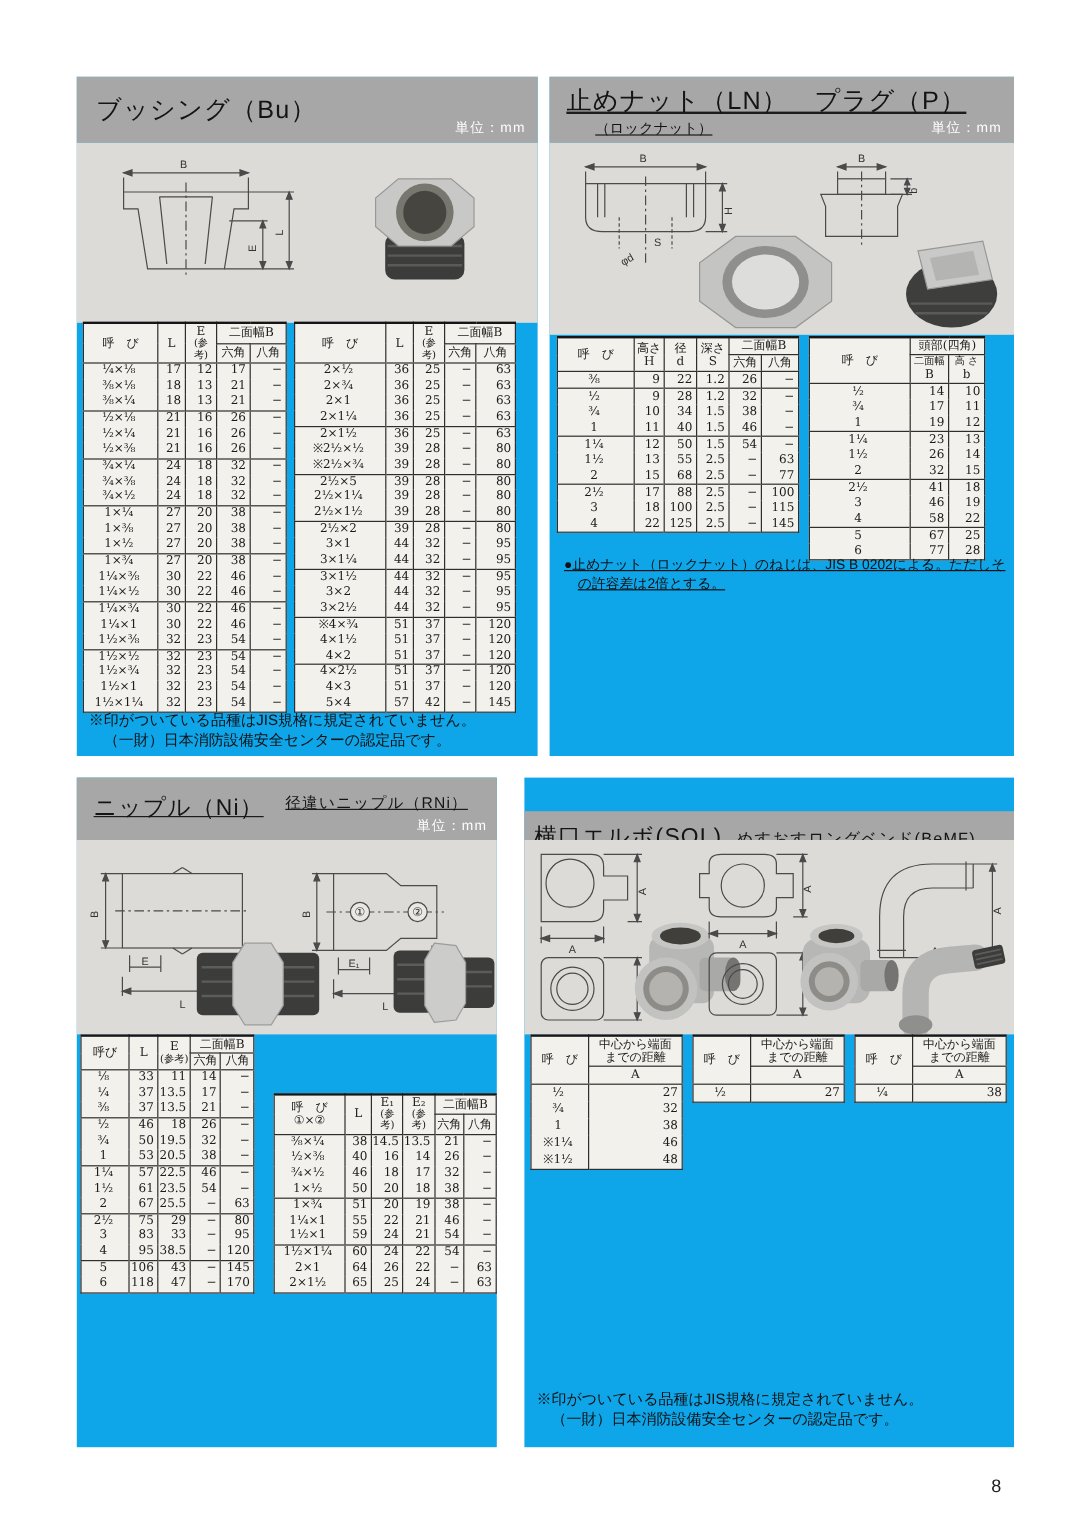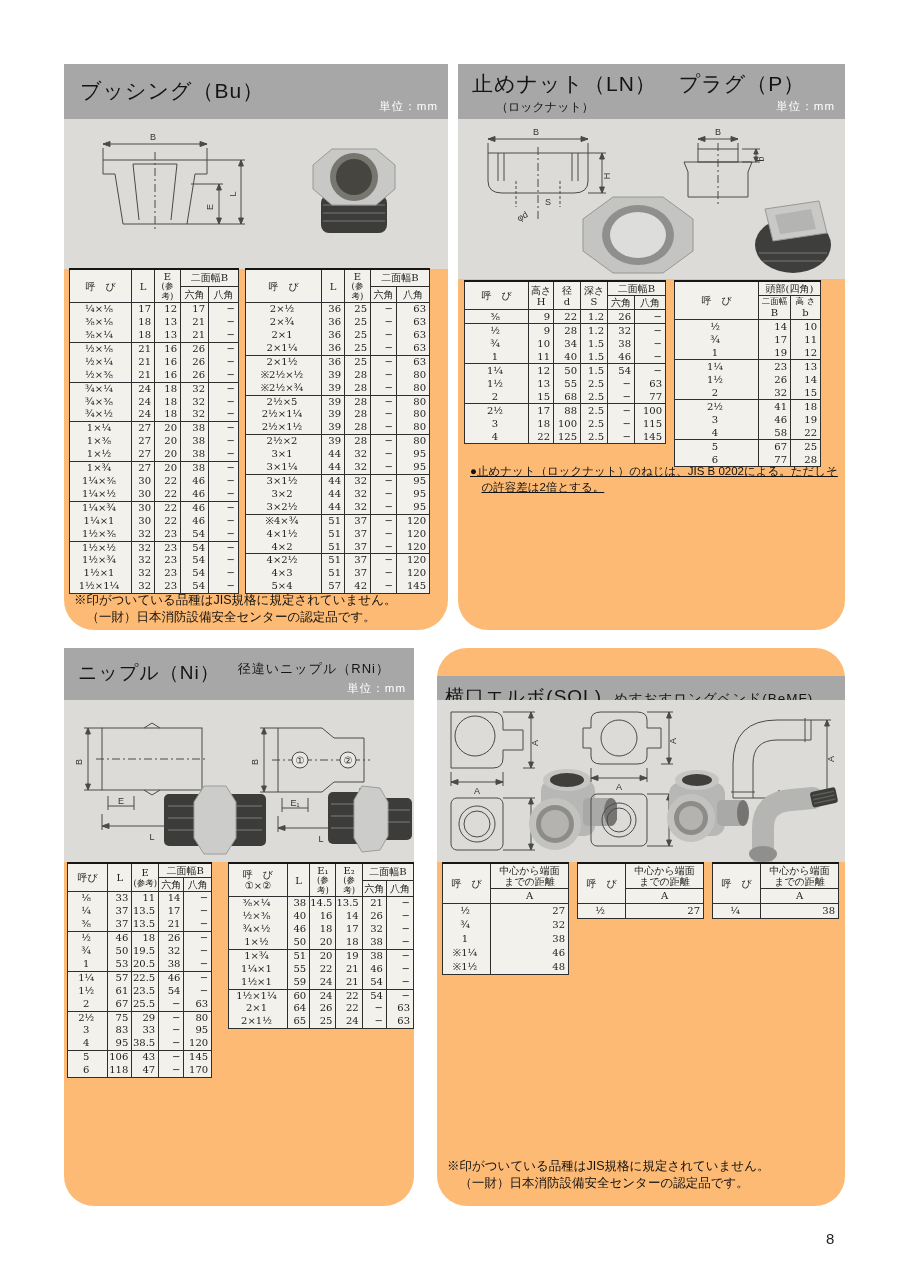--- a/index.html
+++ b/index.html
@@ -1,18 +1,18 @@
 <!DOCTYPE html>
 <html><head>
 <meta charset="utf-8">
 <style>
   html,body{margin:0;padding:0;}
   body{width:900px;height:1272px;position:relative;background:#ffffff;
        font-family:"Liberation Sans", sans-serif;color:#1c1c1c;}
-  .panel{position:absolute;background:#fdba74;border-radius:30px;}
+  .panel{position:absolute;background:#0ea5e9;}
   .tbar{position:absolute;left:0;top:0;right:0;background:#a7a7a7;}
   .tbar .ptitle{font-size:21px;letter-spacing:1px;color:#141414;}
   .unit{position:absolute;color:#ffffff;font-size:11.5px;letter-spacing:1px;}
   .drawarea{position:absolute;left:0;right:0;background:#dcdbd8;}
   .dwg{position:absolute;}
   
   table.data{border-collapse:collapse;table-layout:fixed;background:#f3f1ec;
              border:1.4px solid #2e2e2e;border-top:2.2px solid #161616;
              font-family:"DejaVu Serif", serif;}
   table.data th{font-weight:normal;font-size:10px;text-align:center;
@@ -445,21 +445,21 @@
         </tbody>
     </table>
   </div>
   <div class="note" style="position:absolute;left:10px;top:528px;">
     <div>※印がついている品種はJIS規格に規定されていません。</div>
     <div style="padding-left:1em;">（一財）日本消防設備安全センターの認定品です。</div>
   </div>
 </div>
 
 <div class="panel" style="left:458px;top:64px;width:387px;height:566px;">
-  <div class="tbar" style="height:55px;">
+  <div class="tbar" style="height:55px;text-decoration:underline;">
     <div class="ptitle" style="padding:6px 0 0 14px;">止めナット（LN）　プラグ（P）</div>
     <div class="sub" style="padding:1px 0 0 14px;margin-left:24px;">（ロックナット）</div>
     <span class="unit" style="right:10px;bottom:5px;">単位：mm</span>
   </div>
   <div class="drawarea" style="top:55px;height:160px;">
     <svg class="dwg" style="left:8px;top:4px;" width="170" height="105" viewBox="0 0 170 105">
       <g stroke="#4a4a4a" stroke-width="1" fill="none">
         <line x1="22" y1="16" x2="122" y2="16"></line>
           <line x1="22" y1="20" x2="22" y2="30"></line>
           <line x1="122" y1="20" x2="122" y2="30"></line>
@@ -710,21 +710,21 @@
             <td class="c-num">28</td>
           </tr>
         </tbody>
     </table>
   </div>
   <div class="note hang" style="position:absolute;left:12px;top:400px;width:362px;font-size:11.5px;">●止めナット（ロックナット）のねじは、JIS B 0202による。ただしその許容差は2倍とする。</div>
 </div>
 
 <div class="panel" style="left:64px;top:648px;width:350px;height:558px;">
   <div class="tbar" style="height:52px;">
-    <div style="display:flex;gap:18px;padding:12px 0 0 14px;">
+    <div style="display:flex;gap:18px;padding:12px 0 0 14px;text-decoration:underline;">
       <span class="ptitle" style="font-size:19px;">ニップル（Ni）</span>
       <span class="ptitle" style="font-size:13px;">径違いニップル（RNi）</span>
     </div>
     <span class="unit" style="right:8px;bottom:4px;">単位：mm</span>
   </div>
   <div class="drawarea" style="top:52px;height:162px;">
     <svg class="dwg" style="left:4px;top:10px;" width="150" height="145" viewBox="0 0 150 145">
       <g stroke="#4a4a4a" stroke-width="1" fill="none">
         <rect x="34" y="18" width="100" height="62"></rect>
         <line x1="76" y1="18" x2="84" y2="13"></line>
@@ -799,21 +799,21 @@
       <rect x="2" y="10" width="34" height="52" rx="5" fill="#3c3c3a"></rect>
       <rect x="54" y="16" width="32" height="42" rx="5" fill="#3c3c3a"></rect>
       <line x1="5" y1="22" x2="34" y2="22" stroke="#5c5c5a" stroke-width="2"></line>
         <line x1="5" y1="34" x2="34" y2="34" stroke="#5c5c5a" stroke-width="2"></line>
         <line x1="5" y1="46" x2="34" y2="46" stroke="#5c5c5a" stroke-width="2"></line>
       <line x1="56" y1="28" x2="84" y2="28" stroke="#5c5c5a" stroke-width="2"></line>
         <line x1="56" y1="40" x2="84" y2="40" stroke="#5c5c5a" stroke-width="2"></line>
       <polygon points="36,4 54,6 62,20 62,54 54,68 36,70 28,56 28,18" fill="#cccccb" stroke="#9c9c9a"></polygon>
     </svg>
   </div>
-  <div class="tablewrap" style="left:3px;top:214px;gap:16px;">
+  <div class="tablewrap" style="left:3px;top:214px;gap:16px;align-items:flex-end;">
     <table class="data t-ni">
       <colgroup>
           <col style="width:42px">
           <col style="width:24px">
           <col style="width:27px">
           <col style="width:26px">
           <col style="width:28px">
         </colgroup>
       <thead>
         <tr>

